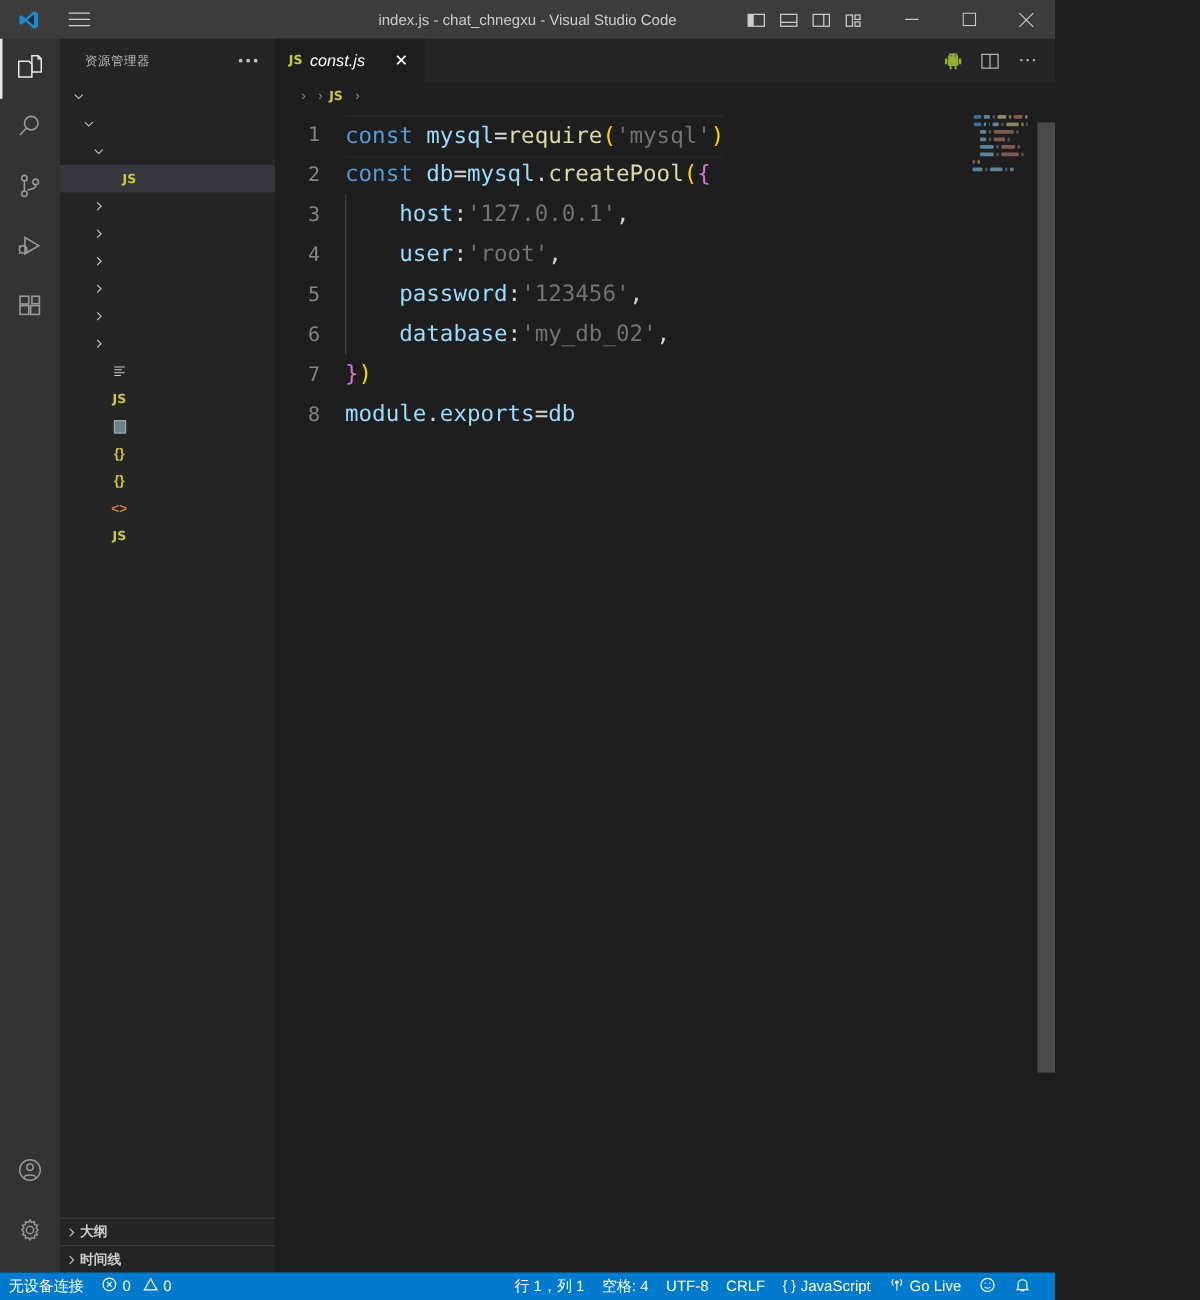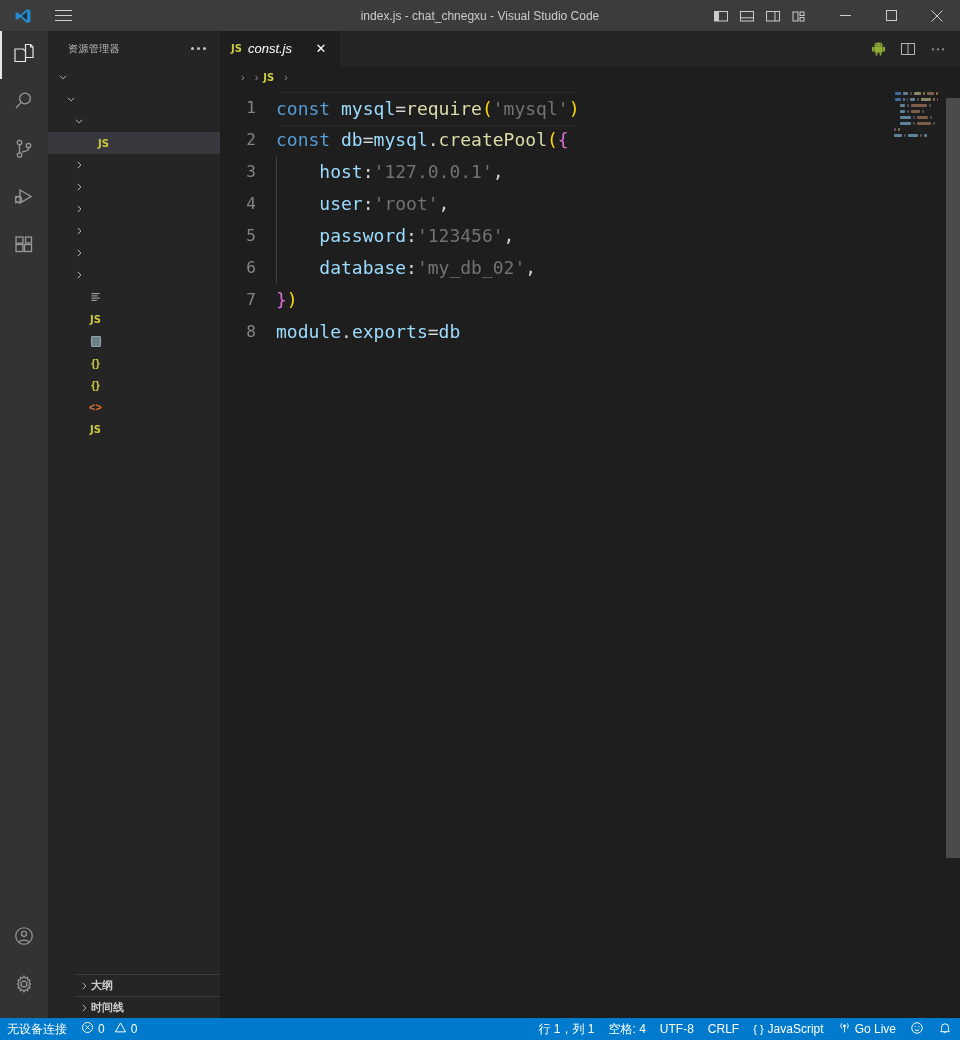--- a/index.html
+++ b/index.html
@@ -2,21 +2,21 @@
 <html><head>
 <meta charset="utf-8">
 <style>
   * { margin:0; padding:0; box-sizing:border-box; }
   html,body{ width:960px; height:1040px; overflow:hidden; }
   body{
     font-family:"Liberation Sans", sans-serif;
     background:#1e1e1e; color:#ccc;
     -webkit-font-smoothing:antialiased;
   }
-  #app{ position:relative; width:960px; height:1040px; display:flex; flex-direction:column; }
+  #app{ position:relative; width:844px; height:1040px; display:flex; flex-direction:column; }
 
   
   .titlebar{
     height:31px; background:#3c3c3c; display:flex; align-items:center;
     flex:0 0 31px; position:relative;
   }
   .tb-logo{ width:46px; display:flex; align-items:center; justify-content:center; }
   .tb-hamb{ width:34px; display:flex; align-items:center; justify-content:center; cursor:pointer;}
   .tb-hamb .bars{ width:17px; }
   .tb-hamb .bars div{ height:1px; background:#cccccc; margin:4px 0; }
@@ -73,21 +73,21 @@
   .chev svg{ display:block; }
   .ficon{ width:19px; flex:0 0 19px; display:inline-flex; align-items:center; justify-content:center; font-size:10px; font-weight:bold; }
   .lbl{ overflow:hidden; text-overflow:ellipsis; }
   .root-lbl{ font-size:11px; font-weight:bold; letter-spacing:.3px; }
   .js-badge{ color:#cbcb41; font-family:"DejaVu Sans", sans-serif; font-size:10px; font-weight:bold; }
   .json-badge{ color:#cbcb41; font-size:11px; }
   .html-badge{ color:#e37933; font-size:11px; }
   .txt-badge{ color:#cccccc; font-size:11px; }
   .zip-badge{ display:inline-block; width:10px; height:11px; background:#6d8086; border:1px solid #93a7ad; border-radius:1px;}
 
-  .sb-panels{ flex:0 0 auto;padding-left:27px; }
+  .sb-panels{ flex:0 0 auto; }
   .panel-head{
     height:22px; display:flex; align-items:center; font-size:11px; font-weight:bold;
     color:#cccccc; border-top:1px solid #3c3c3c; cursor:pointer; padding-left:2px;
   }
 
   
   .editorpane{ flex:1 1 auto; display:flex; flex-direction:column; min-width:0; background:#1e1e1e; }
   .tabsrow{ height:35px; flex:0 0 35px; background:#252526; display:flex; align-items:stretch; }
   .tab{
     display:flex; align-items:center; gap:6px; padding:0 10px 0 11px;
@@ -145,21 +145,21 @@
     position:absolute; right:0; top:10px; width:14px; height:760px; background:#4d4d4d33;
   }
   .scroll-slider{ position:absolute; right:0; top:0; width:14px; height:760px; background:#4b4b4b; }
 
   
   .statusbar{
     height:22px; flex:0 0 22px; background:#007acc; display:flex; align-items:center;
     font-size:12px; color:#ffffff; position:relative; z-index:3;
   }
   .sb-left{ display:flex; align-items:center; }
-  .sb-right{ margin-left:auto; display:flex; align-items:center; padding-right:1px; }
+  .sb-right{ margin-left:auto; display:flex; align-items:center; padding-right:12px; }
   .sb-cell{ display:flex; align-items:center; gap:4px; padding:0 7px; height:22px; cursor:pointer; }
 
   .watermark{
     position:absolute; right:2px; bottom:2px; font-size:21px; color:#d7d7d7;
     opacity:.72; font-family:"Liberation Sans", sans-serif; pointer-events:none;
     letter-spacing:.5px; z-index:6; white-space:nowrap;
   }
 </style>
 </head>
 <body>

